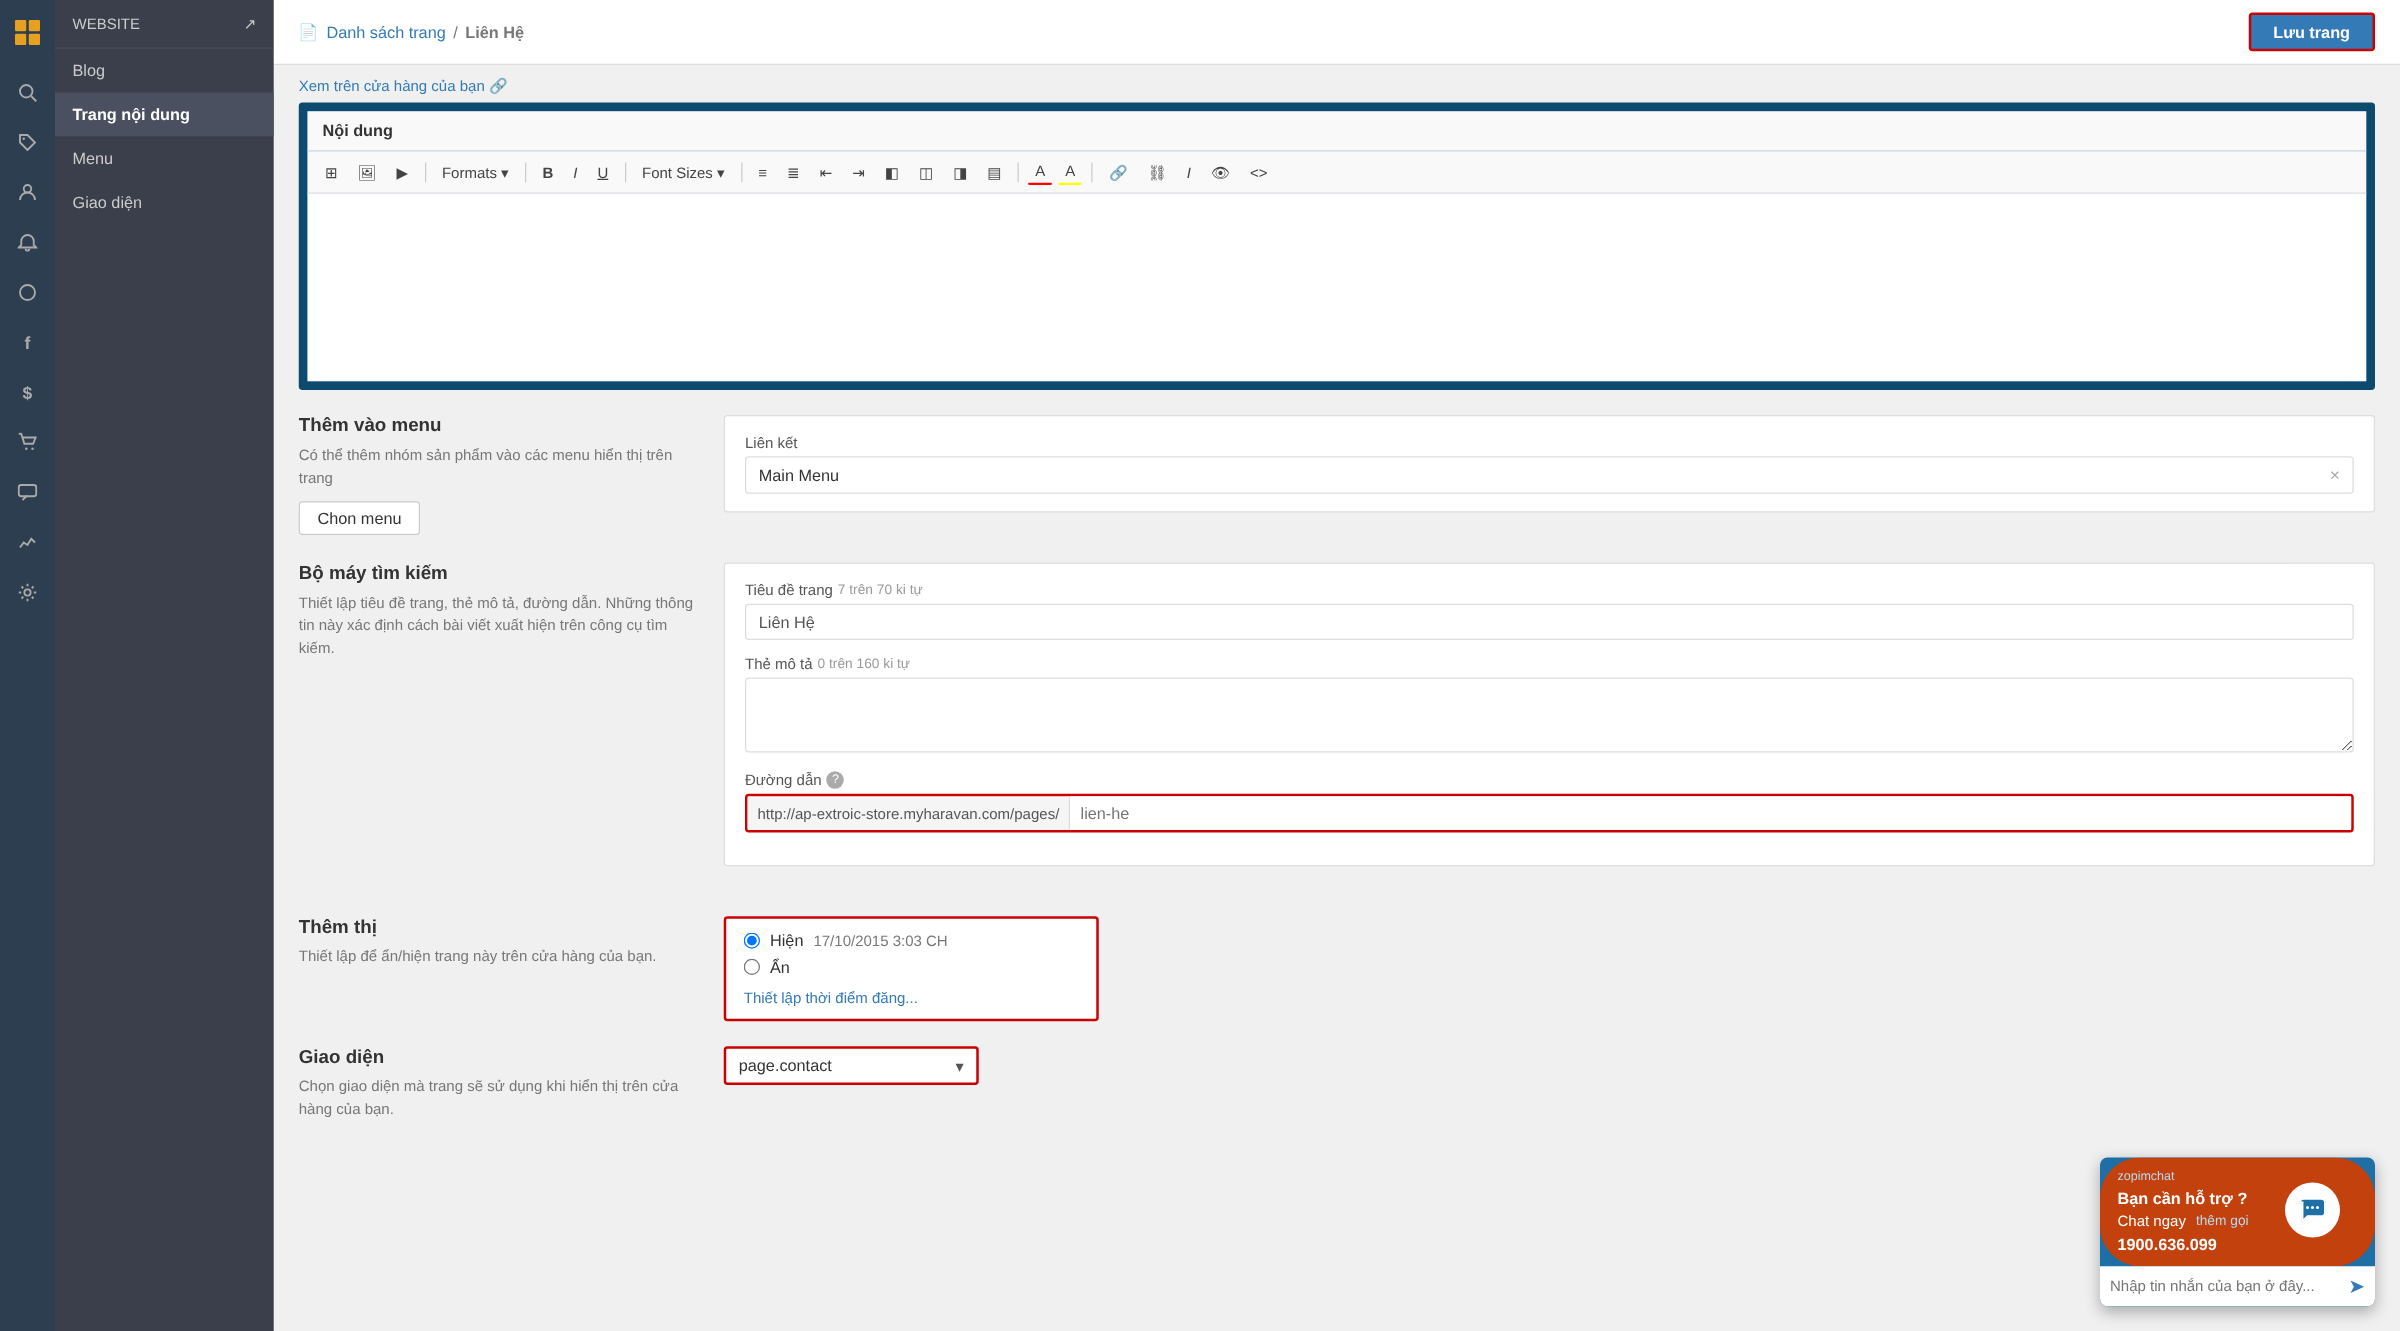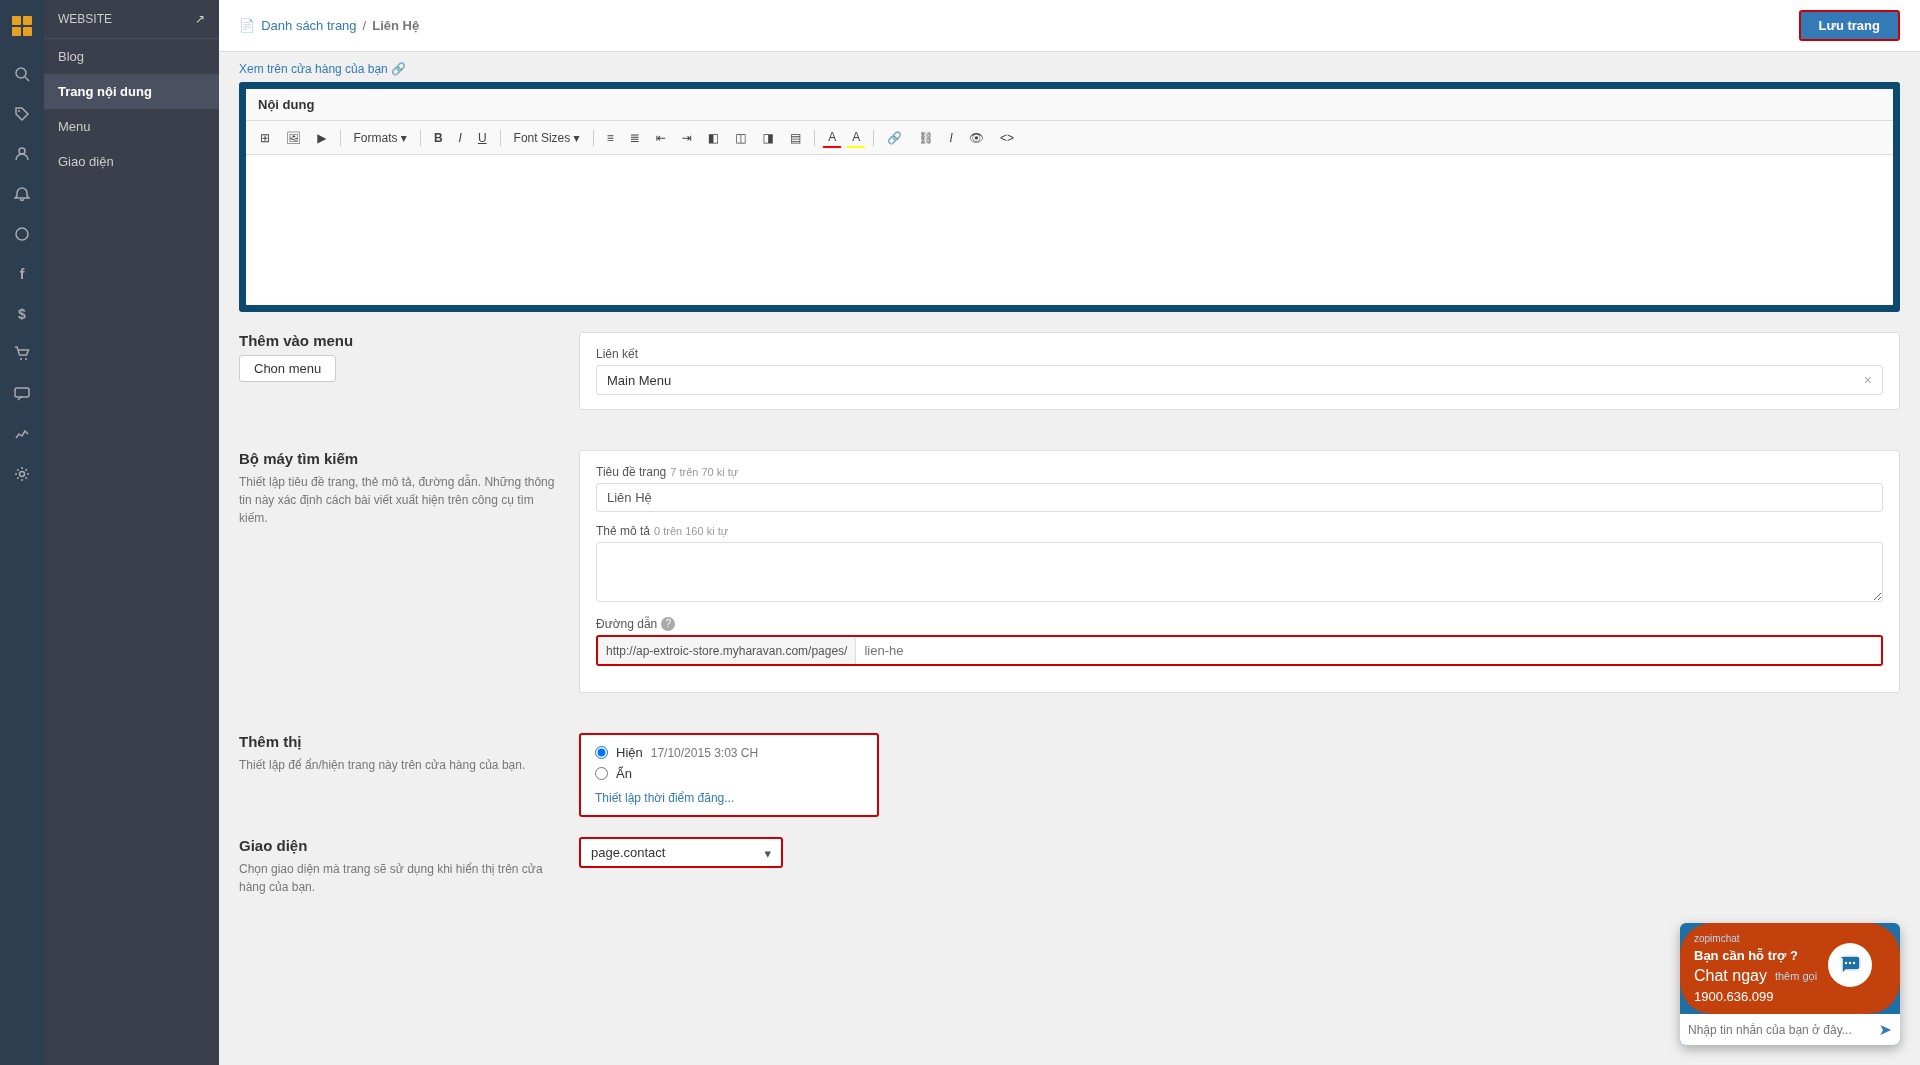--- a/index.html
+++ b/index.html
@@ -335,21 +335,21 @@
       background: #c2410c;
       padding: 10px 14px;
       color: #fff;
       border-radius: 32px;
     }
     .chat-header-title {
       font-size: 13px;
       font-weight: bold;
       margin-bottom: 2px;
     }
-    .chat-phone { font-size: 13px; color: #fff; font-weight: normal; margin-top: 4px; }
+    .chat-phone { font-size: 13px; color: #fff; font-weight: bold; margin-top: 4px; }
     .chat-input-area {
       background: #fff;
       padding: 6px 8px;
       display: flex;
       align-items: center;
       gap: 6px;
     }
     .chat-input {
       flex: 1;
       border: none;
@@ -517,20 +517,21 @@
         <button class="toolbar-btn" style="font-style:italic;">I</button>
         <button class="toolbar-btn">👁</button>
         <button class="toolbar-btn">&lt;&gt;</button>
       </div>
       <div class="editor-body" contenteditable="true" style=""></div>
     </div>
 
     <div class="section-row">
       <div class="left-col">
         <div class="section-title">Thêm vào menu</div>
+        <div class="section-desc">Có thể thêm nhóm sản phẩm vào các menu hiển thị trên trang</div>
         <button class="btn-default">Chon menu</button>
       </div>
       <div class="right-col">
         <div class="section-card" style="padding:14px 16px;">
           <div class="form-label">Liên kết</div>
           <div class="tag-input-wrap">
             <span class="tag-text">Main Menu</span>
             <span class="tag-remove">×</span>
           </div>
         </div>
@@ -613,21 +614,21 @@
 
   </div>
 </div>
 
 <div class="chat-widget">
   <div class="chat-header">
     <div class="chat-header-inner">
       <div style="font-size:10px; color:#b8d9f0; margin-bottom:4px;">zopimchat</div>
       <div class="chat-header-title">Bạn cần hỗ trợ ?</div>
       <div style="display:flex; gap:8px; align-items:center; margin-top:4px;">
-        <span style="font-size:16px;color:#fff;">Chat ngay</span>
+        <span style="font-size:12px;color:#fff;">Chat ngay</span>
         <span style="font-size:11px;color:#b8d9f0;">thêm gọi</span>
       </div>
       <div class="chat-phone">1900.636.099</div>
       <div class="chat-logo">
         <svg width="24" height="24" viewBox="0 0 24 24" fill="none">
           <path d="M2 6a3 3 0 0 1 3-3h14a3 3 0 0 1 3 3v8a3 3 0 0 1-3 3H8l-4 4V6z" fill="#1e6fa5" stroke="#1e6fa5"></path>
           <path d="M2 6a3 3 0 0 1 3-3h14a3 3 0 0 1 3 3v8a3 3 0 0 1-3 3H8l-4 4V6z" fill="none" stroke="#fff" stroke-width="1.5"></path>
           <circle cx="8" cy="10" r="1.2" fill="#fff"></circle>
           <circle cx="12" cy="10" r="1.2" fill="#fff"></circle>
           <circle cx="16" cy="10" r="1.2" fill="#fff"></circle>

